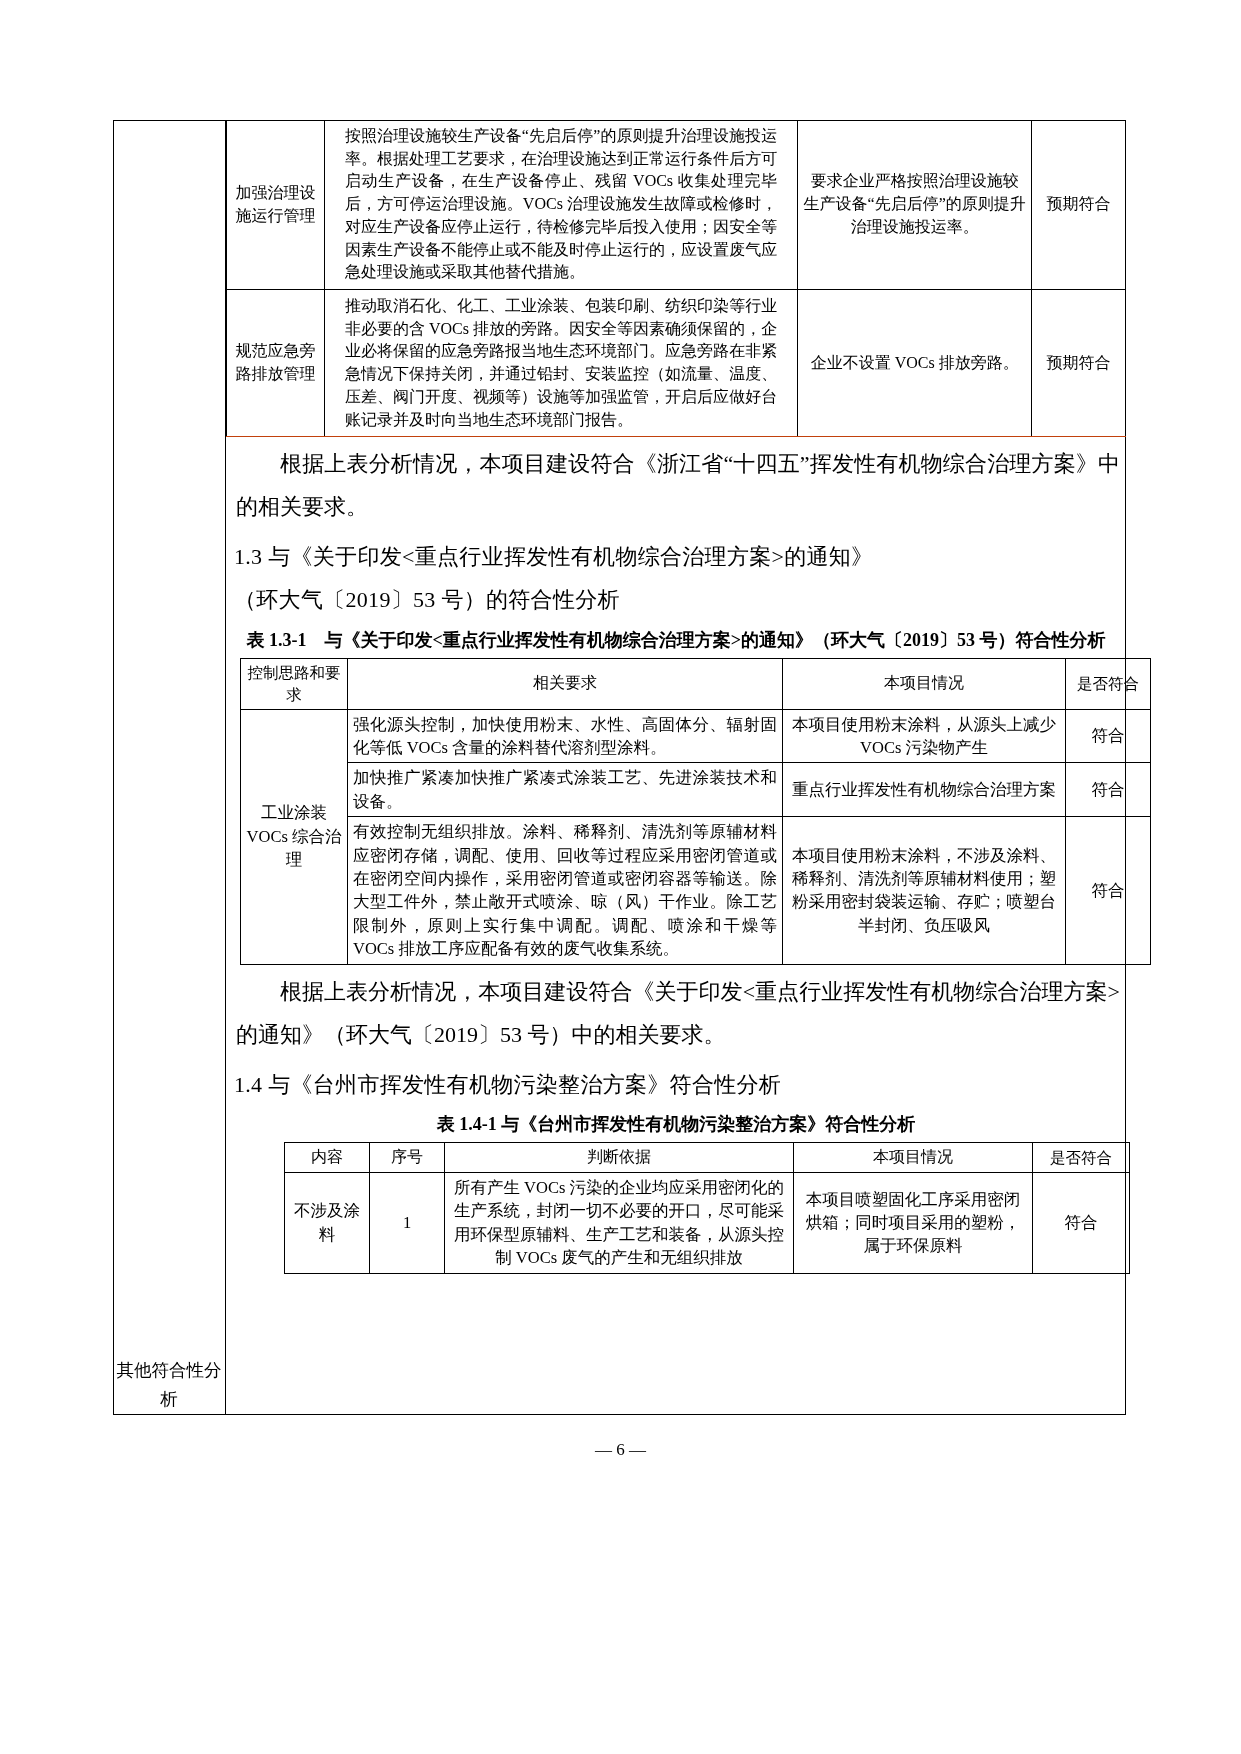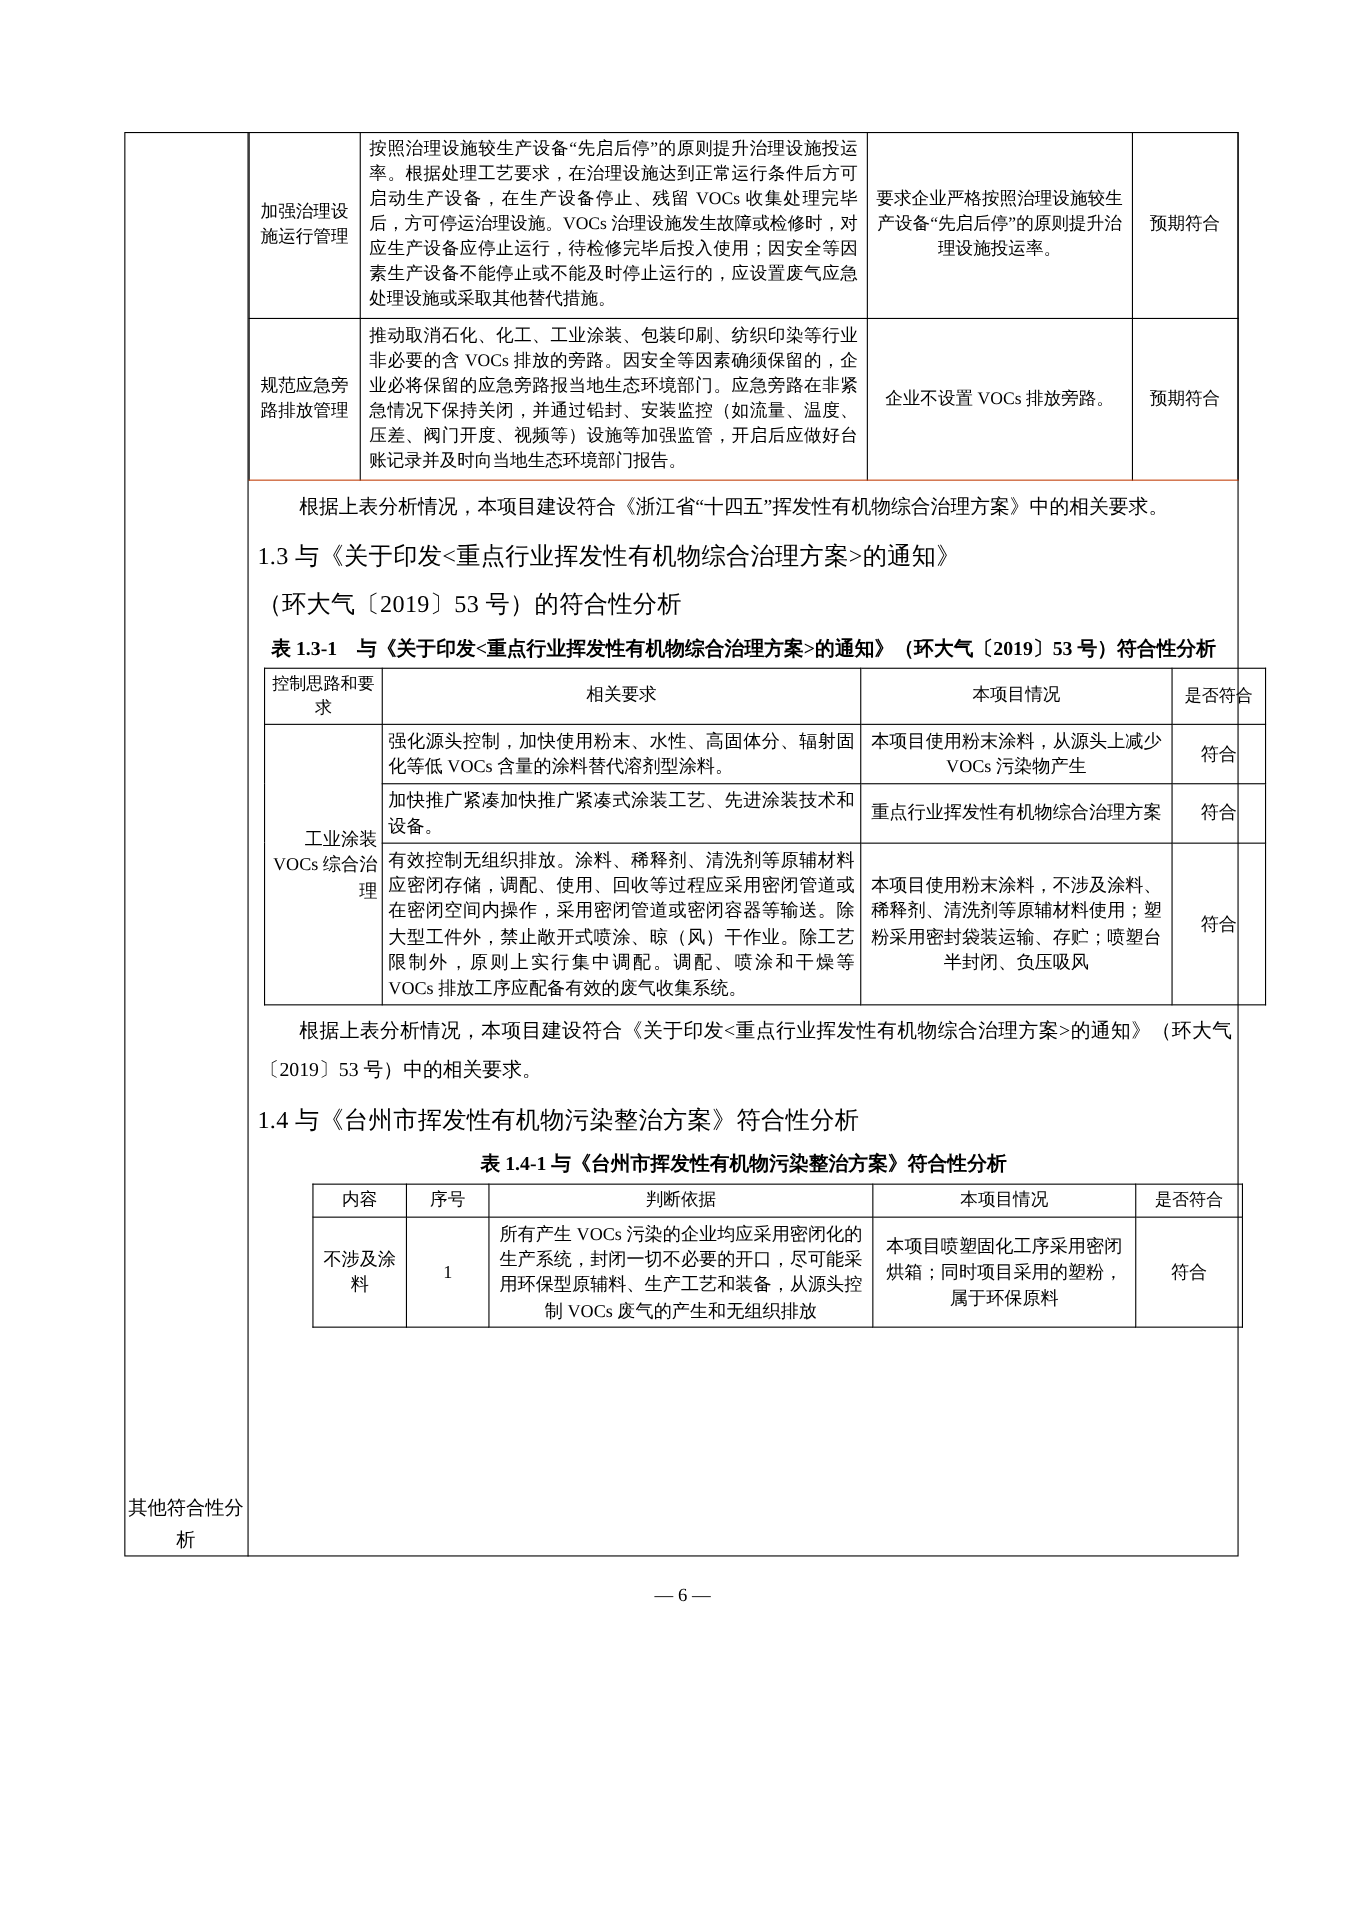--- a/index.html
+++ b/index.html
@@ -75,24 +75,24 @@
     border-top: none;
     border-left: none;
     border-right: none;
   }
   .tbl-top td { border-top: none; }
   .tbl-top tr:last-child td { border-bottom: 1px solid #c2410c; }
   .tbl-top .c1 { width: 84px; text-align: center; }
   .tbl-top .c2 { width: 418px; text-align: justify; text-justify: inter-ideograph; }
   .tbl-top .c3 { width: 216px; text-align: center; }
   .tbl-top .c4 { width: 80px; text-align: center; }
-  .tbl-top td.c2 { padding: 5px 8px; }
+  .tbl-top td.c2 { padding: 5px 20px; }
 
   .para {
-    font-size: 18px;
+    font-size: 22px;
     line-height: 1.95;
     text-indent: 2em;
     margin: 6px 0 0 0;
     padding: 0 6px 0 10px;
     text-align: justify;
     text-justify: inter-ideograph;
   }
   .h2 {
     font-size: 22px;
     font-weight: normal;
@@ -117,21 +117,21 @@
     width: 882px;
     margin: 0 0 0 14px;
   }
   .tbl-13 .h1 { width: 96px; text-align: center; font-size: 15.5px; }
   .tbl-13 .h2c { width: 424px; text-align: center; }
   .tbl-13 .h3c { width: 272px; text-align: center; }
   .tbl-13 .h4c { width: 74px; text-align: center; font-size: 15.5px; }
   .tbl-13 td.req { text-align: justify; text-justify: inter-ideograph; font-size: 16.5px; }
   .tbl-13 td.sit { text-align: center; font-size: 16.5px; }
   .tbl-13 td.ok { text-align: center; font-size: 16.5px; }
-  .tbl-13 td.rowhead { text-align: right; font-size: 16.5px; padding: 3px 4px; }
+  .tbl-13 td.rowhead { text-align: center; font-size: 16.5px; padding: 3px 4px; }
 
   
   .tbl-14 {
     width: 790px;
     margin: 0 0 0 58px;
   }
   .tbl-14 .k1 { width: 74px; text-align: center; }
   .tbl-14 .k2 { width: 64px; text-align: center; }
   .tbl-14 .k3 { width: 338px; text-align: center; }
   .tbl-14 .k4 { width: 228px; text-align: center; }

